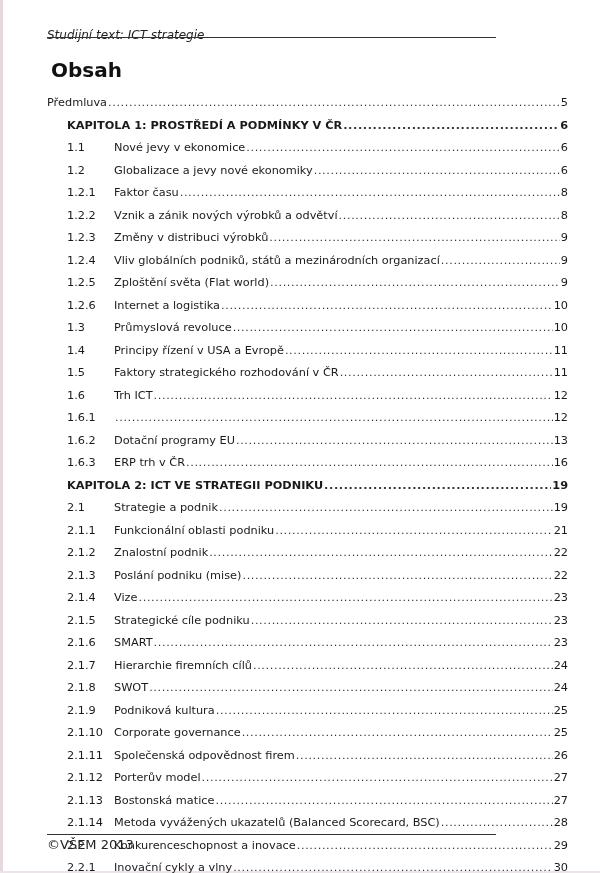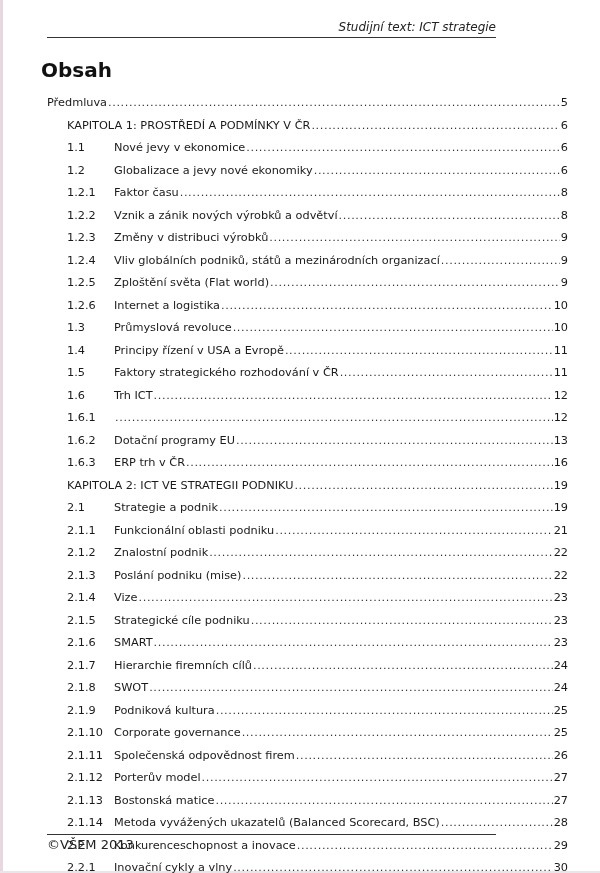--- a/index.html
+++ b/index.html
@@ -2,27 +2,27 @@
 <html><head>
 <meta charset="utf-8">
 <style>
   html, body { margin: 0; padding: 0; }
   body {
     width: 600px; height: 873px; background: #ffffff; position: relative; overflow: hidden;
     font-family: "DejaVu Sans", sans-serif; color: #1a1a1a;
   }
   .page-edge-left { position: absolute; left: 0; top: 0; width: 3px; height: 873px; background: #e6d8df; }
   .page-edge-bottom { position: absolute; left: 0; bottom: 0; width: 600px; height: 2px; background: #ece4e8; }
-  .header { position: absolute; left: 47px; top: 16px; width: 449px; text-align: right; }
+  .header { position: absolute; left: 47px; top: 24px; width: 449px; }
   .header-text { font-style: italic; font-size: 12px; color: #222; line-height: 16px; }
   .header-rule { position: absolute; left: 47px; top: 37px; width: 449px; height: 1px; background: #333; }
-  .title { position: absolute; left: 41px; top: 58px; font-size: 20px; font-weight: bold; color: #111; }
+  .title { position: absolute; left: 51px; top: 58px; font-size: 20px; font-weight: bold; color: #111; }
   .toc { position: absolute; left: 47px; top: 92px; width: 521px; }
   .toc-row { display: flex; align-items: baseline; height: 22.5px; font-size: 11.3px; line-height: 22.5px; white-space: nowrap; }
-  .toc-row.chapter { font-weight: normal; padding-left: 20px; justify-content: center; }
+  .toc-row.chapter { font-weight: bold; padding-left: 20px; justify-content: center; }
   .toc-row.preface { padding-left: 0; }
   .toc-row.section { padding-left: 20px; justify-content: center; }
   .toc-num { width: 47px; flex: none; }
   .toc-title { flex: none; }
   .toc-dots { flex: 1 1 auto; overflow: hidden; margin: 0 1px; color: #333; }
   .toc-dots::after { content: "........................................................................................................................................................................................................"; letter-spacing: 0.6px; }
   .toc-page { flex: none; text-align: right; }
   .footer-rule { position: absolute; left: 47px; top: 834px; width: 449px; height: 1px; background: #333; }
   .footer-text { position: absolute; left: 47px; top: 837px; font-size: 13px; color: #222; }
 </style>

